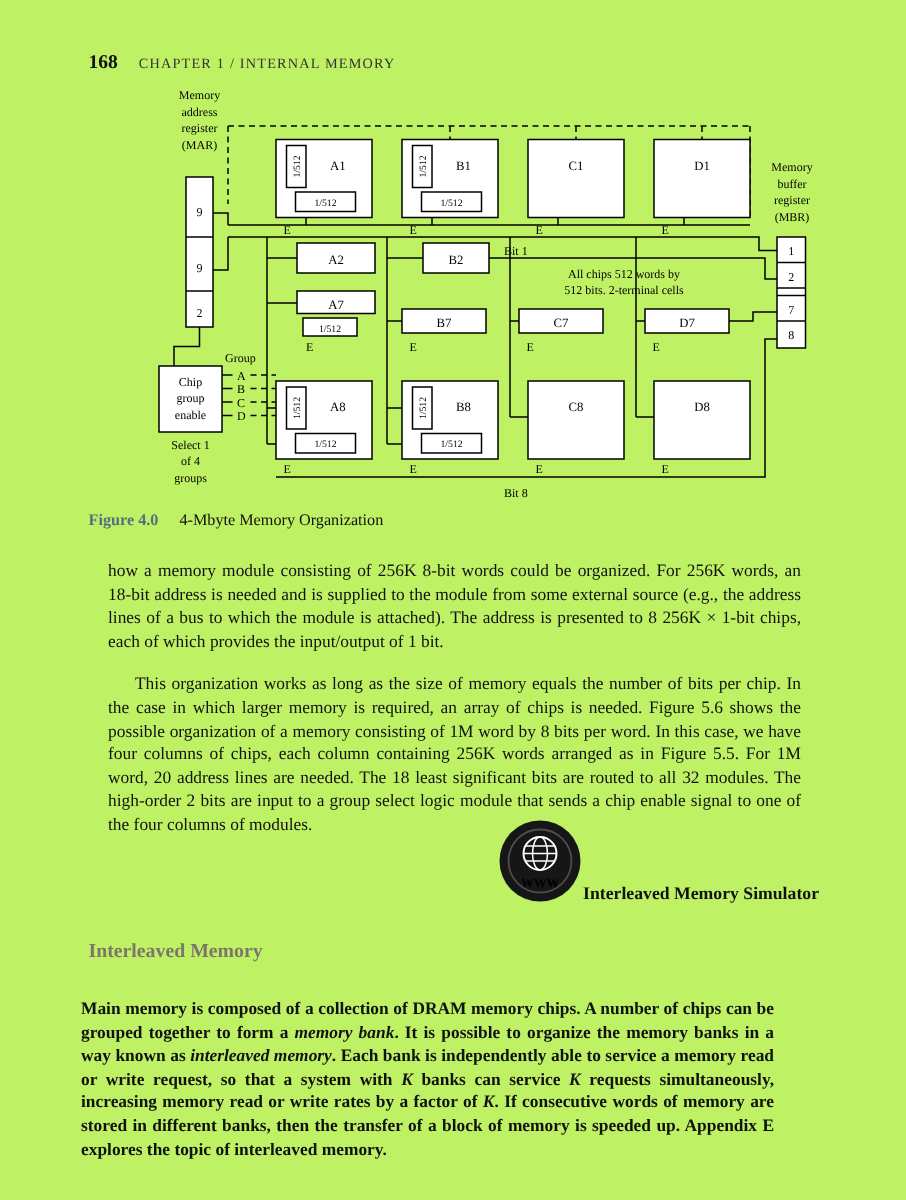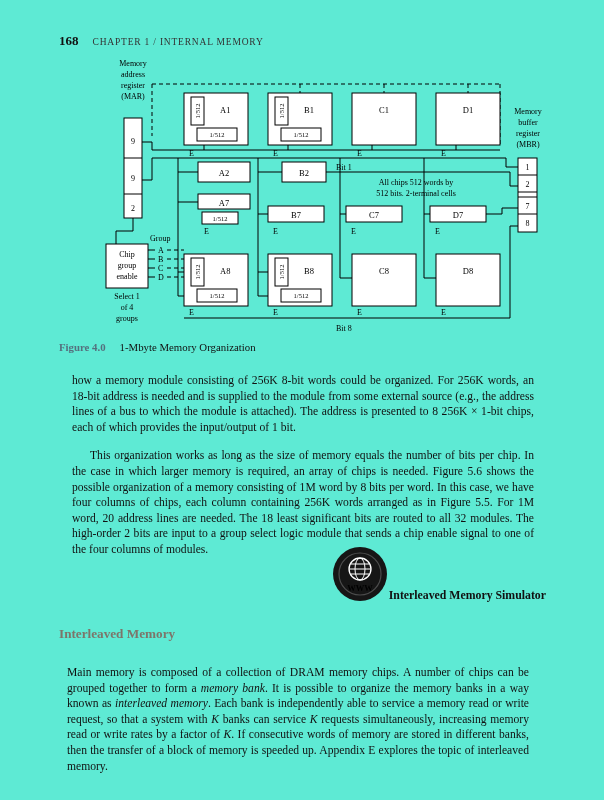--- a/index.html
+++ b/index.html
@@ -1,18 +1,18 @@
 <!DOCTYPE html>
 <html style="--caption_label: #54707e; --heading: #7d756a;"><head>
 <meta charset="utf-8">
 <style>
   html,body { margin:0; padding:0; background:#e8e8e8; }
   .page {
     position:relative; width:604px; height:800px; margin:0 auto;
-    background:#5eead4; overflow:hidden;
+    background:#bef264; overflow:hidden;
     font-family:"Liberation Serif", serif; color:#111;
   }
   
   .header { position:absolute; left:59px; top:33px; display:flex; align-items:baseline; }
   .pageno { font-weight:bold; font-size:13px; }
   .chapter { font-size:9.5px; letter-spacing:0.8px; color:#333; margin-left:14px; }
   
   .diagram { position:absolute; left:54px; top:56px; }
   svg text { font-family:"Liberation Serif", serif; fill:#000; }
   .ln   { stroke:#000; stroke-width:1; fill:none; }
@@ -29,21 +29,21 @@
   
   .bodytext { position:absolute; left:59px; top:360px; width:488px; }
   .bodytext p, .sectiontext p { margin:13px; font-size:11.6px; line-height:15.6px; text-align:justify; }
   p.indent { text-indent:18px; }
   .it { font-style:italic; }
   
   .simblock { position:absolute; top:545px; right:58px; display:flex; flex-direction:row; align-items:flex-end; }
   .simlabel { font-weight:bold; font-size:11.8px; margin-top:3px; }
   
   .secheading { position:absolute; left:59px; top:626px; font-weight:bold; font-size:13.2px; color:var(--heading,#7d756a); }
-  .sectiontext { position:absolute; left:54px; top:652px; width:488px; }
+  .sectiontext { position:absolute; left:41px; top:652px; width:488px;font-weight:bold; }
 </style>
 </head>
 <body>
 
 <div class="page">
 
   <div class="header">
     <span class="pageno">168</span>
     <span class="chapter">CHAPTER 1 / INTERNAL MEMORY</span>
   </div>
@@ -245,21 +245,21 @@
       </g>
       <g>
         <text class="t8 tc" x="73" y="243">Select 1</text>
         <text class="t8 tc" x="73" y="254">of 4</text>
         <text class="t8 tc" x="73" y="265">groups</text>
       </g>
     </svg>
   </div>
 
   <div class="caption">
-    <span class="lbl">Figure 4.0</span><span class="txt">1-Mbyte Memory Organization</span>
+    <span class="lbl">Figure 4.0</span><span class="txt">4-Mbyte Memory Organization</span>
   </div>
 
   <div class="bodytext">
     <p>how a memory module consisting of 256K 8-bit words could be organized. For 256K words, an 18-bit address is needed and is supplied to the module from some external source (e.g., the address lines of a bus to which the module is attached). The address is presented to 8 256K × 1-bit chips, each of which provides the input/output of 1 bit.</p>
     <p class="indent">This organization works as long as the size of memory equals the number of bits per chip. In the case in which larger memory is required, an array of chips is needed. Figure 5.6 shows the possible organization of a memory consisting of 1M word by 8 bits per word. In this case, we have four columns of chips, each column containing 256K words arranged as in Figure 5.5. For 1M word, 20 address lines are needed. The 18 least significant bits are routed to all 32 modules. The high-order 2 bits are input to a group select logic module that sends a chip enable signal to one of the four columns of modules.</p>
   </div>
 
   <div class="simblock">
     <svg width="58" height="58" viewBox="0 0 58 58">
       <circle cx="29" cy="29" r="27" fill="#161616"></circle>

